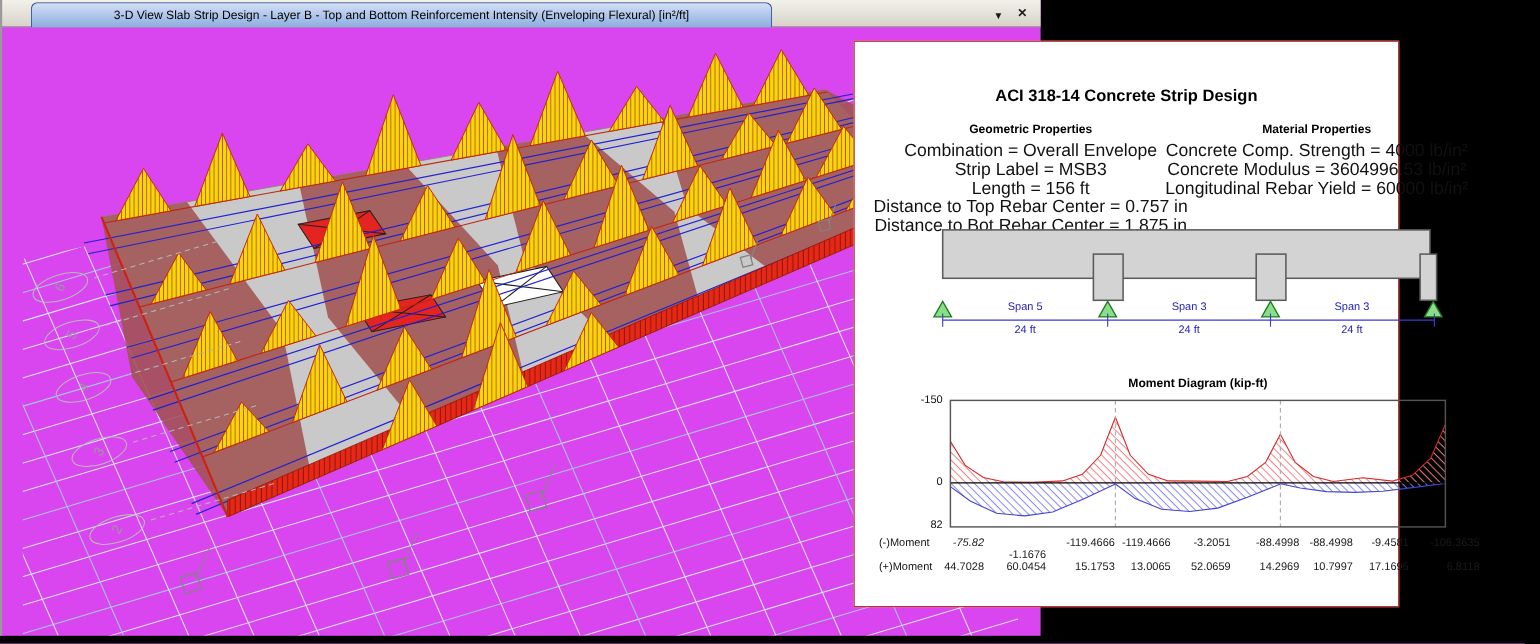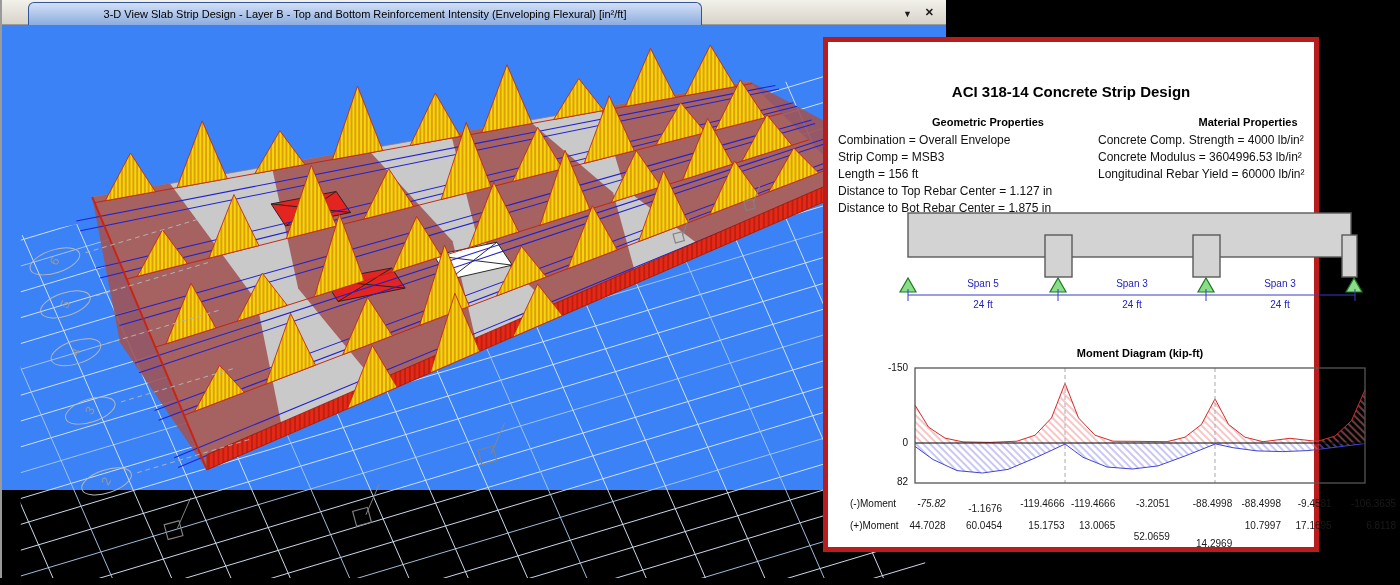--- a/index.html
+++ b/index.html
@@ -1,41 +1,41 @@
 <!DOCTYPE html>
 <html><head>
 <meta charset="utf-8">
 <style>
   html,body{margin:0;padding:0}
   body{width:1400px;height:585px;background:#000;position:relative;overflow:hidden;
        font-family:"Liberation Sans",sans-serif;-webkit-font-smoothing:antialiased}
-  .window{position:absolute;left:0;top:0;width:946px;height:490px;background:#3b82f6}
+  .window{position:absolute;left:0;top:0;width:946px;height:578px;background:#d946ef}
   .win-edge{position:absolute;left:0;top:0;width:2px;height:578px;background:#9a9a9a}
   .titlebar{position:absolute;left:0;top:0;width:946px;height:25px;
             background:linear-gradient(#f2f1ea,#d7d3ca);border-bottom:1px solid #9c9a92;box-sizing:border-box}
   .titletab{position:absolute;left:28px;top:2px;width:674px;height:23px;
             background:linear-gradient(#d3e0f7,#8cacde);border:1px solid #33549a;border-bottom:none;
             border-radius:6px 6px 0 0;display:flex;align-items:center;justify-content:center;
             font-size:11px;color:#000;box-sizing:border-box;white-space:nowrap;overflow:hidden}
   .tb-btn{position:absolute;top:4px;font-size:11px;color:#1a1a1a;cursor:default;line-height:16px}
   .tb-dd{right:34px;font-size:9px;top:6px}
   .tb-x{right:12px;font-weight:bold}
   #view3d{position:absolute;left:0;top:25px}
-  .panel{position:absolute;left:823px;top:37px;width:496px;height:515px;background:#fff;
-         border:5px solid #b91c1c;box-sizing:border-box}
+  .panel{position:absolute;left:776px;top:37px;width:496px;height:515px;background:#fff;
+         border:1px solid #b91c1c;box-sizing:border-box}
   .p-title{position:absolute;left:0;width:100%;top:41px;text-align:center;font-size:15px;font-weight:bold;color:#000}
   .p-head{position:absolute;font-size:11px;font-weight:bold;width:300px;text-align:center;color:#000}
-  .p-line{position:absolute;font-size:12px;width:300px;text-align:left;color:#111;white-space:nowrap}
+  .p-line{position:absolute;font-size:16px;width:300px;text-align:center;color:#111;white-space:nowrap}
   #beam-svg{position:absolute;left:0;top:165px}
   .sp{position:absolute;font-size:10px;color:#2323bb;text-align:center;width:80px;white-space:nowrap}
   .m-title{position:absolute;left:87px;top:305px;width:450px;text-align:center;font-weight:bold;font-size:11px;color:#000}
   #moment-plot{position:absolute;left:87px;top:326px;overflow:visible}
   .ytick{position:absolute;font-size:10px;color:#111;width:36px;text-align:right;left:44px}
   #moment-table{position:absolute;left:20px;top:450px;width:548px}
-  .mt-row{display:flex;height:22px;align-items:center}
+  .mt-row{display:flex;height:22px;}
   .mt-label{width:54px;font-size:10px;color:#111;text-align:left;padding-left:2px;white-space:nowrap}
   .mt-cell{font-size:10px;color:#1a1a1a;text-align:right;white-space:nowrap}
 </style>
 </head>
 <body>
 
 <div class="window">
   <div class="titlebar">
     <div class="titletab">
       <span>3-D View  Slab Strip Design - Layer B - Top and Bottom Reinforcement Intensity (Enveloping Flexural) [in²/ft]</span>
@@ -271,23 +271,23 @@
       </g>
     </svg>
   <div class="win-edge"></div>
 </div>
 
 <div class="panel">
   <div class="p-title">ACI 318-14 Concrete Strip Design</div>
 
   <div class="p-head" style="left:10px;top:74px">Geometric Properties</div>
   <div class="p-line" style="left:10px;top:91px">Combination = Overall Envelope</div>
-  <div class="p-line" style="left:10px;top:108px">Strip Comp = MSB3</div>
+  <div class="p-line" style="left:10px;top:108px">Strip Label = MSB3</div>
   <div class="p-line" style="left:10px;top:125px">Length = 156 ft</div>
-  <div class="p-line" style="left:10px;top:142px">Distance to Top Rebar Center = 1.127 in</div>
+  <div class="p-line" style="left:10px;top:142px">Distance to Top Rebar Center = 0.757 in</div>
   <div class="p-line" style="left:10px;top:159px">Distance to Bot Rebar Center = 1.875 in</div>
 
   <div class="p-head" style="left:270px;top:74px">Material Properties</div>
   <div class="p-line" style="left:270px;top:91px">Concrete Comp. Strength = 4000 lb/in²</div>
   <div class="p-line" style="left:270px;top:108px">Concrete Modulus = 3604996.53 lb/in²</div>
   <div class="p-line" style="left:270px;top:125px">Longitudinal Rebar Yield = 60000 lb/in²</div>
 
   <svg id="beam-svg" width="574" height="112" viewBox="0 0 574 112" xmlns="http://www.w3.org/2000/svg">
     <rect x="80" y="6" width="443" height="44" fill="#d3d3d3" stroke="#5a5a5a" stroke-width="1.4"></rect>
     <rect x="217" y="28" width="27" height="42" fill="#d3d3d3" stroke="#5a5a5a" stroke-width="1.4"></rect>
@@ -353,20 +353,20 @@
         <div class="mt-cell" style="width: 50px;">-88.4998</div>
         <div class="mt-cell" style="width: 52px;">-9.4581</div>
         <div class="mt-cell" style="width: 66px;">-106.3635</div>
       </div>
       <div class="mt-row">
         <div class="mt-label">(+)Moment</div>
         <div class="mt-cell" style="width: 44px;">44.7028</div>
         <div class="mt-cell" style="width: 58px;">60.0454</div>
         <div class="mt-cell" style="width: 64px;">15.1753</div>
         <div class="mt-cell" style="width: 52px;">13.0065</div>
-        <div class="mt-cell" style="width: 56px; margin-top: 23px;">52.0659</div>
-        <div class="mt-cell" style="width: 64px; margin-top: 36px;">14.2969</div>
+        <div class="mt-cell" style="width: 56px;">52.0659</div>
+        <div class="mt-cell" style="width: 64px;">14.2969</div>
         <div class="mt-cell" style="width: 50px;">10.7997</div>
         <div class="mt-cell" style="width: 52px;">17.1695</div>
         <div class="mt-cell" style="width: 66px;">6.8118</div>
       </div>
     </div>
 </div>
 
 </body></html>

